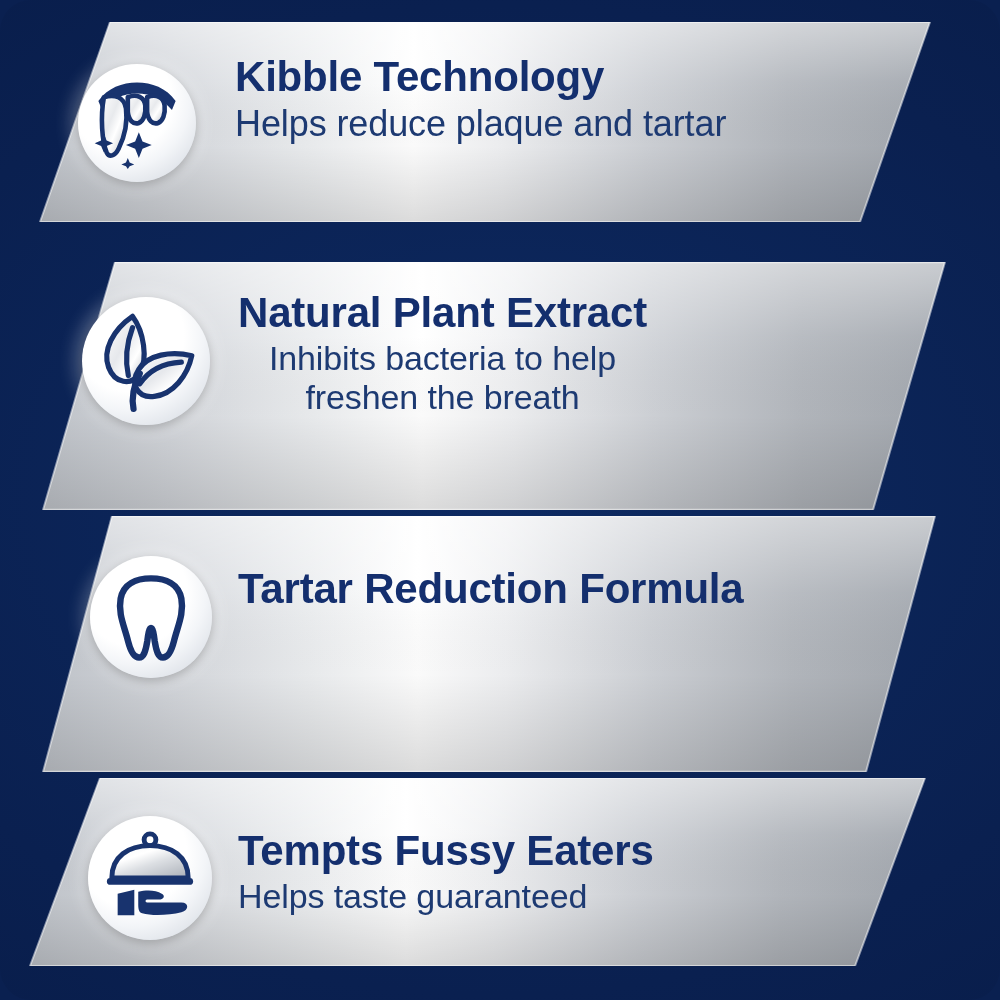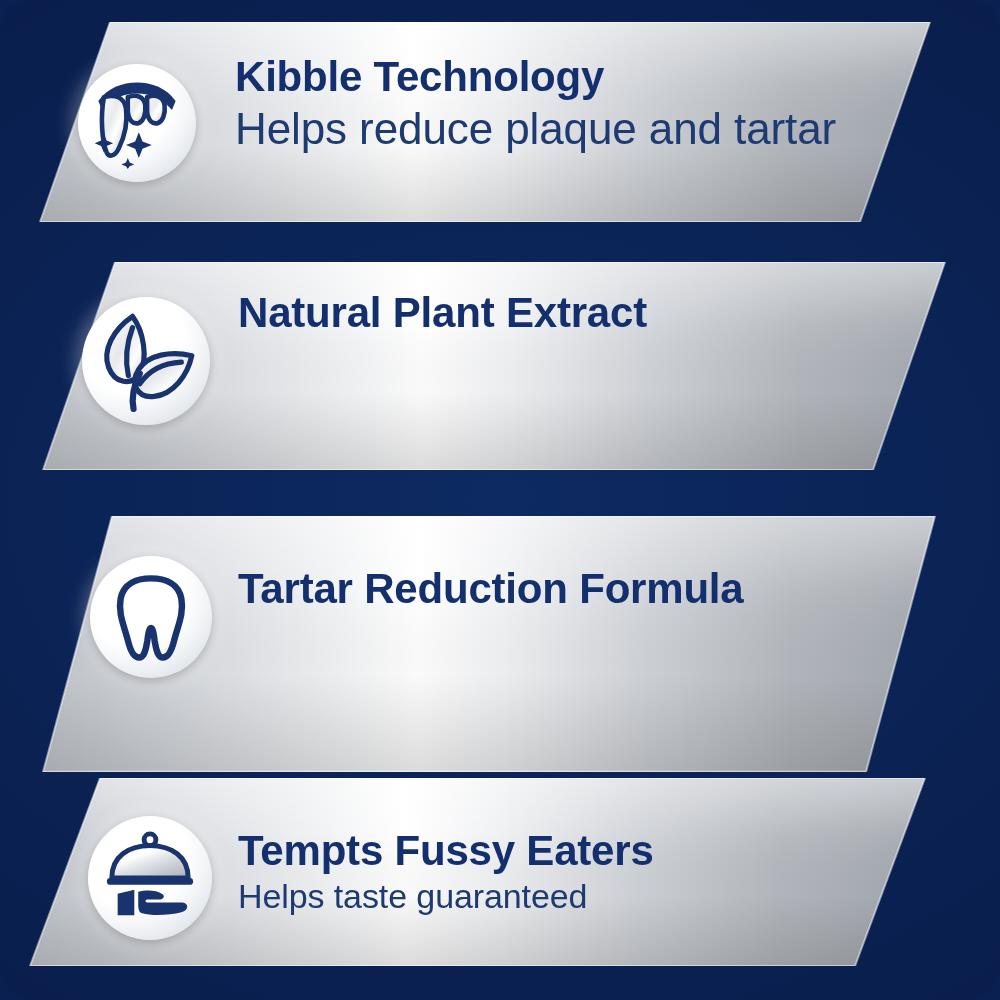--- a/index.html
+++ b/index.html
@@ -131,27 +131,27 @@
         <path d="M61 22 C 71 18, 79 22, 80 31 C 81 40, 78 48, 73 50 C 67 52, 62 47, 61 38 Z" fill="url(#toothMetal1)" stroke="#18336e" stroke-width="5" stroke-linejoin="round"></path>
 
         <path d="M14 62 L 17 69 L 24 72 L 17 75 L 14 82 L 11 75 L 4 72 L 11 69 Z" fill="#18336e"></path>
         <path d="M52 60 L 56 70 L 66 74 L 56 78 L 52 88 L 48 78 L 38 74 L 48 70 Z" fill="#18336e"></path>
         <path d="M40 88 L 42 93 L 47 95 L 42 97 L 40 100 L 38 97 L 33 95 L 38 93 Z" fill="#18336e"></path>
       </svg>
     </div>
 
     <div class="feature-text" style="left:235px; top:34px;">
       <div class="feature-title" style="font-size:42px;">Kibble Technology</div>
-      <div class="feature-sub" style="font-size:44px;">
+      <div class="feature-sub" style="font-size:36px;">
         <span class="sub-line">Helps reduce plaque and tartar</span>
       </div>
     </div>
   </div>
 
-  <div class="feature-row" style="top:262px; height:208px;">
+  <div class="feature-row" style="top:262px; height:248px;">
     <div class="banner-shape">
       <svg viewBox="0 0 1000 208" preserveAspectRatio="none">
         <defs>
           <linearGradient id="metal2" x1="0" y1="0" x2="1" y2="0">
             <stop offset="0%" stop-color="#c2c6cc"></stop>
             <stop offset="14%" stop-color="#d5d8dd"></stop>
             <stop offset="30%" stop-color="#eceef0"></stop>
             <stop offset="42%" stop-color="#ffffff"></stop>
             <stop offset="52%" stop-color="#f0f1f3"></stop>
             <stop offset="68%" stop-color="#cfd2d7"></stop>
@@ -187,20 +187,24 @@
 
         <path d="M94 45 C 74 40, 52 44, 43 58 C 34 72, 42 86, 58 84 C 76 82, 90 64, 94 45 Z" fill="url(#leafMetal)" stroke="#18336e" stroke-width="5" stroke-linejoin="round"></path>
         <path d="M84 51 C 66 52, 52 60, 44 72" fill="none" stroke="#18336e" stroke-width="5" stroke-linecap="round"></path>
 
         <path d="M44 62 C 38 74, 36 86, 38 96" fill="none" stroke="#18336e" stroke-width="6" stroke-linecap="round"></path>
       </svg>
     </div>
 
     <div class="feature-text center-sub" style="left:238px; top:30px;">
       <div class="feature-title" style="font-size:42px;">Natural Plant Extract</div>
+      <div class="feature-sub" style="font-size:34px;">
+        <span class="sub-line">Inhibits bacteria to help</span>
+        <span class="sub-line">freshen the breath</span>
+      </div>
     </div>
   </div>
 
   <div class="feature-row" style="top:516px; height:256px;">
     <div class="banner-shape">
       <svg viewBox="0 0 1000 200" preserveAspectRatio="none">
         <defs>
           <linearGradient id="metal3" x1="0" y1="0" x2="1" y2="0">
             <stop offset="0%" stop-color="#c2c6cc"></stop>
             <stop offset="14%" stop-color="#d5d8dd"></stop>

